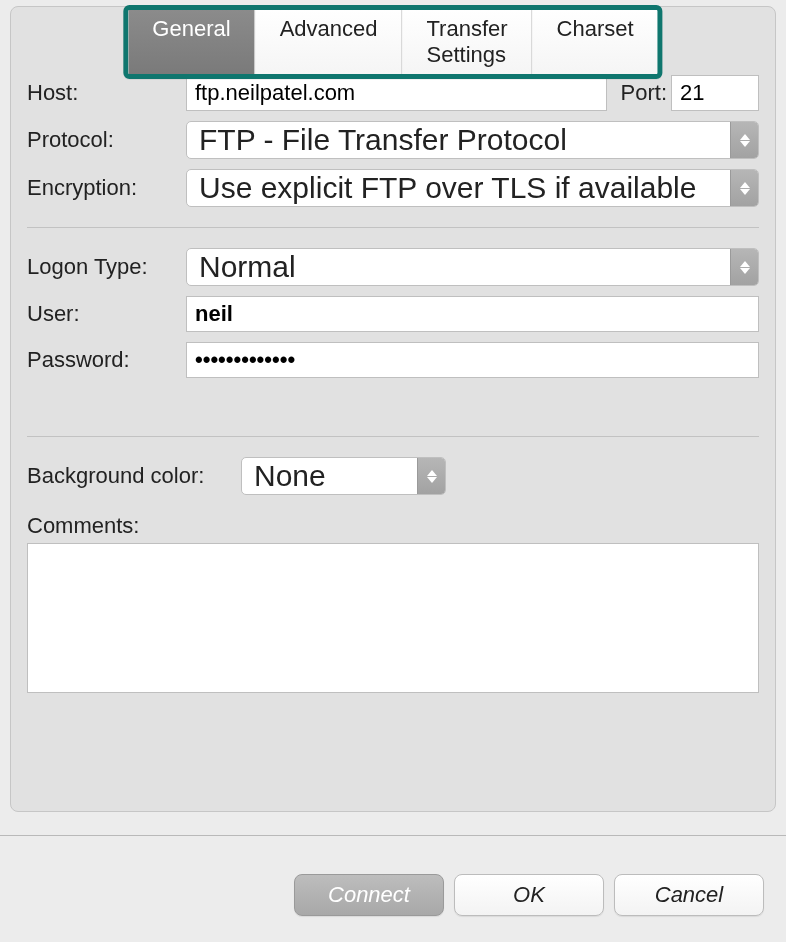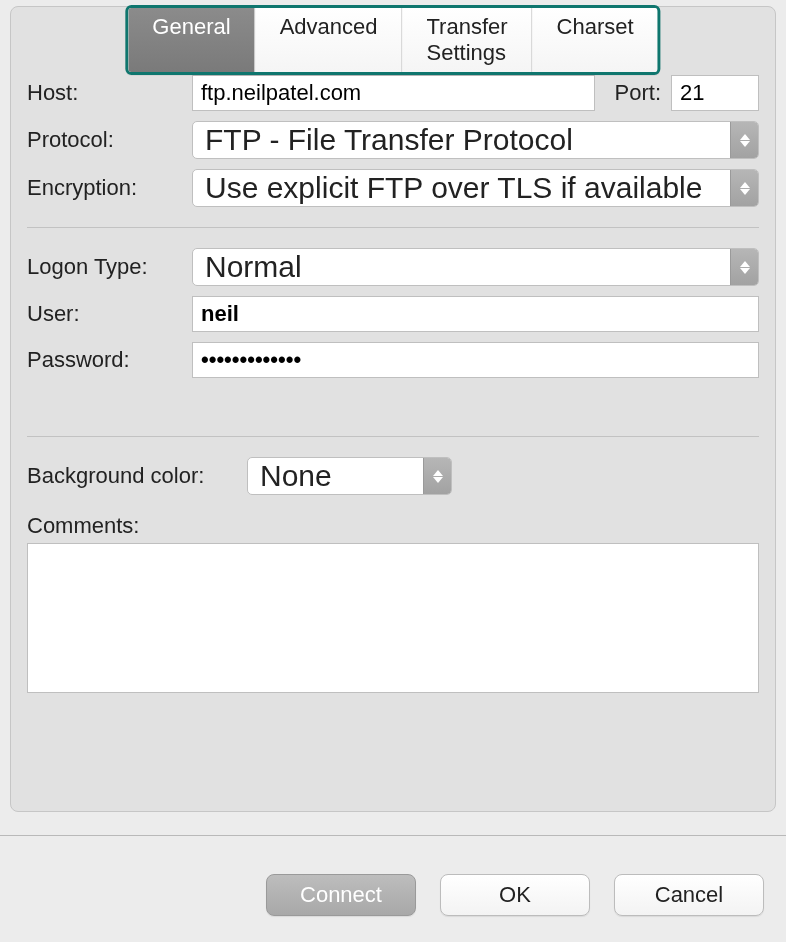--- a/index.html
+++ b/index.html
@@ -30,21 +30,21 @@
     border: 1px solid #c6c6c6;
     border-radius: 8px;
     padding-top: 44px;
   }
   .tabs {
     position: absolute;
     top: -2px;
     left: 50%;
     transform: translateX(-50%);
     display: flex;
-    border: 3px solid #0f766e;
+    border: 5px solid #0f766e;
     border-radius: 6px;
     overflow: hidden;
     background: #fff;
     box-shadow: 0 1px 0 rgba(0,0,0,0.05);
   }
   .tab {
     padding: 6px 24px;
     font-size: 22px;
     background: linear-gradient(#ffffff, #f5f5f5);
     border-right: 1px solid #c6c6c6;
@@ -56,21 +56,21 @@
     background: linear-gradient(#8b8b8b, #7a7a7a);
     color: #fff;
   }
   .content {
     padding: 14px 16px 16px 16px;
   }
   .row {
     display: flex;
     align-items: center;
     margin: 10px 0;
-    gap: 10px;
+    gap: 4px;
   }
   .label {
     width: 155px;
     font-size: 22px;
     color: #222;
     flex: 0 0 auto;
   }
   .label.port { width: auto; margin-left: 10px; }
   .label.wide { width: 210px; }
   input[type="text"], input[type="password"], textarea {
@@ -132,21 +132,22 @@
     position: absolute;
     left: 0; right: 0;
     bottom: 106px;
     border-top: 1px solid #b9b9b9;
   }
   .buttons {
     position: absolute;
     right: 22px;
     bottom: 26px;
     display: flex;
-    gap: 24px;
+    gap: 10px;
+    font-style: italic;
   }
   .btn {
     min-width: 150px;
     height: 42px;
     border: 1px solid #bcbcbc;
     border-radius: 8px;
     background: linear-gradient(#ffffff, #f3f3f3);
     font-size: 22px;
     display: flex;
     align-items: center;

